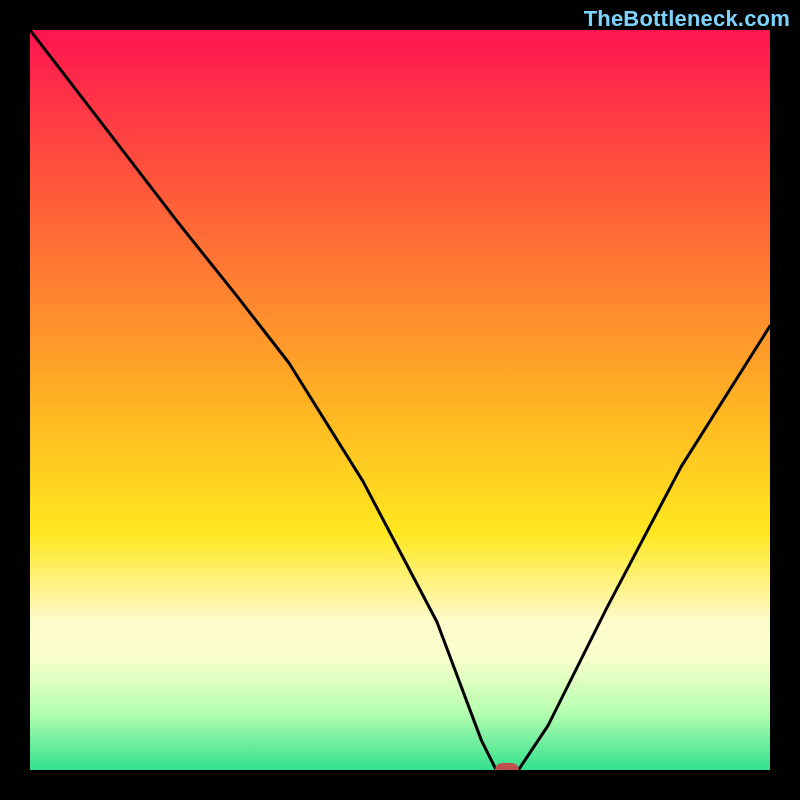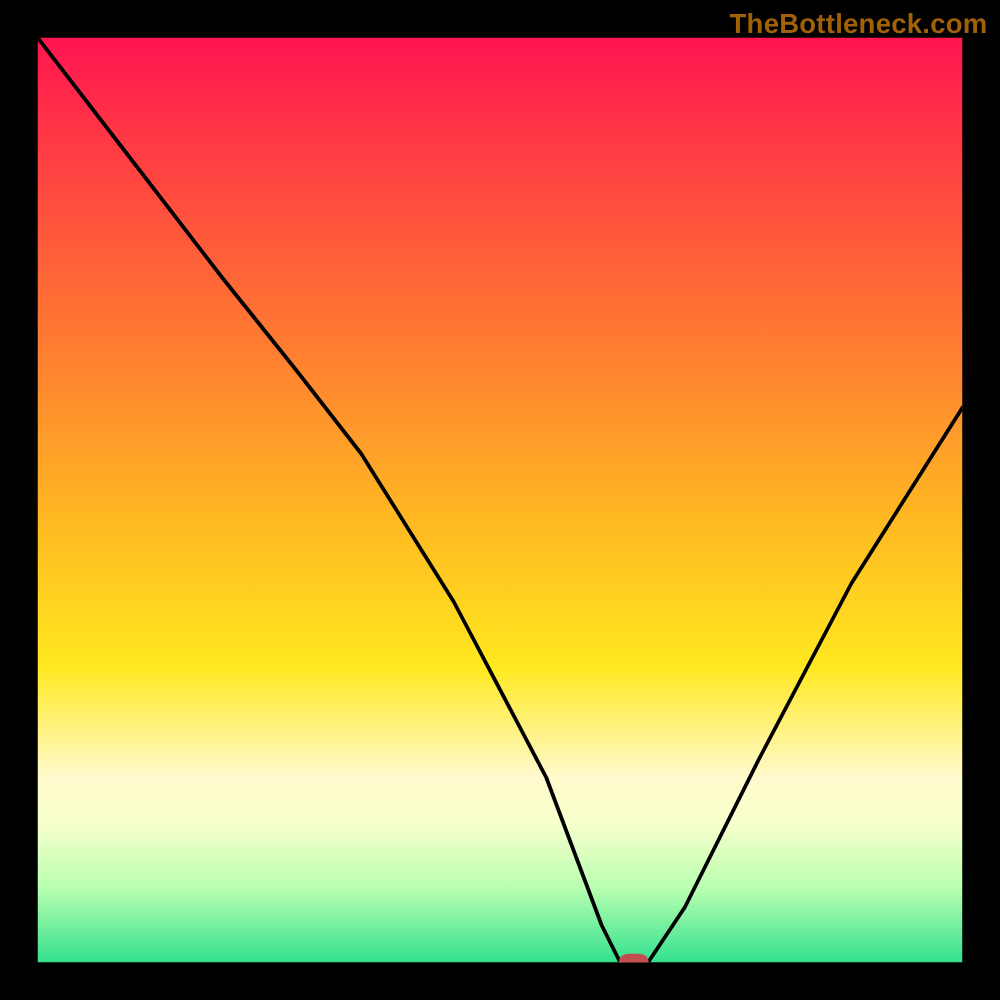--- a/index.html
+++ b/index.html
@@ -13,21 +13,21 @@
   }
   .frame {
     position: relative;
     width: 800px;
     height: 800px;
   }
   .watermark {
     position: absolute;
     top: 6px;
     right: 10px;
-    color: #a16207;
+    color: #7dd3fc;
     font-size: 22px;
     font-weight: 600;
     letter-spacing: 0.2px;
     z-index: 50;
     user-select: none;
   }
   .plot-wrap {
     position: absolute;
     left: 30px;
     top: 30px;

